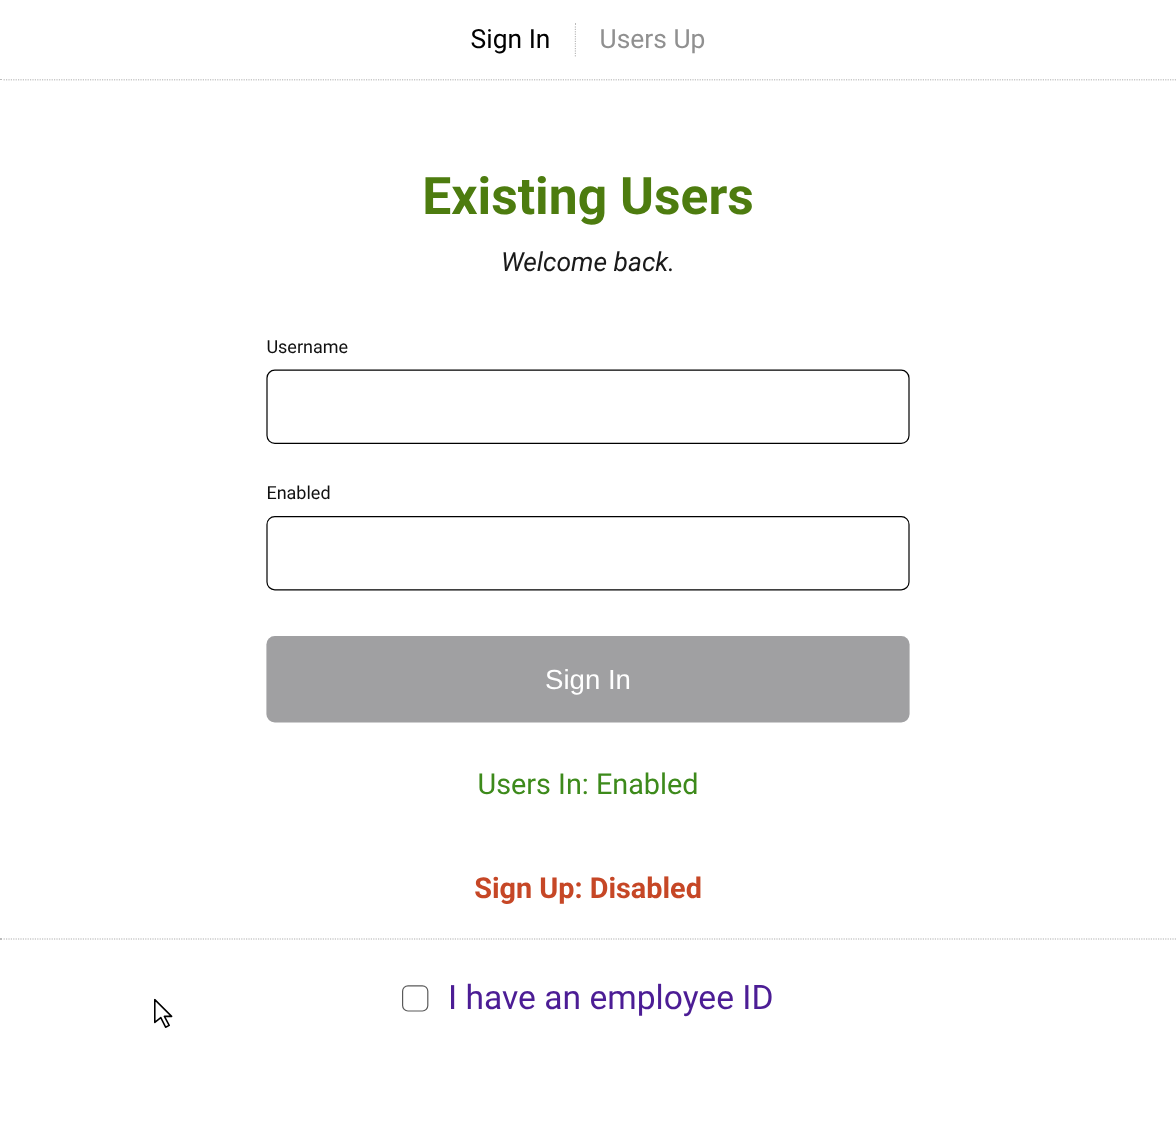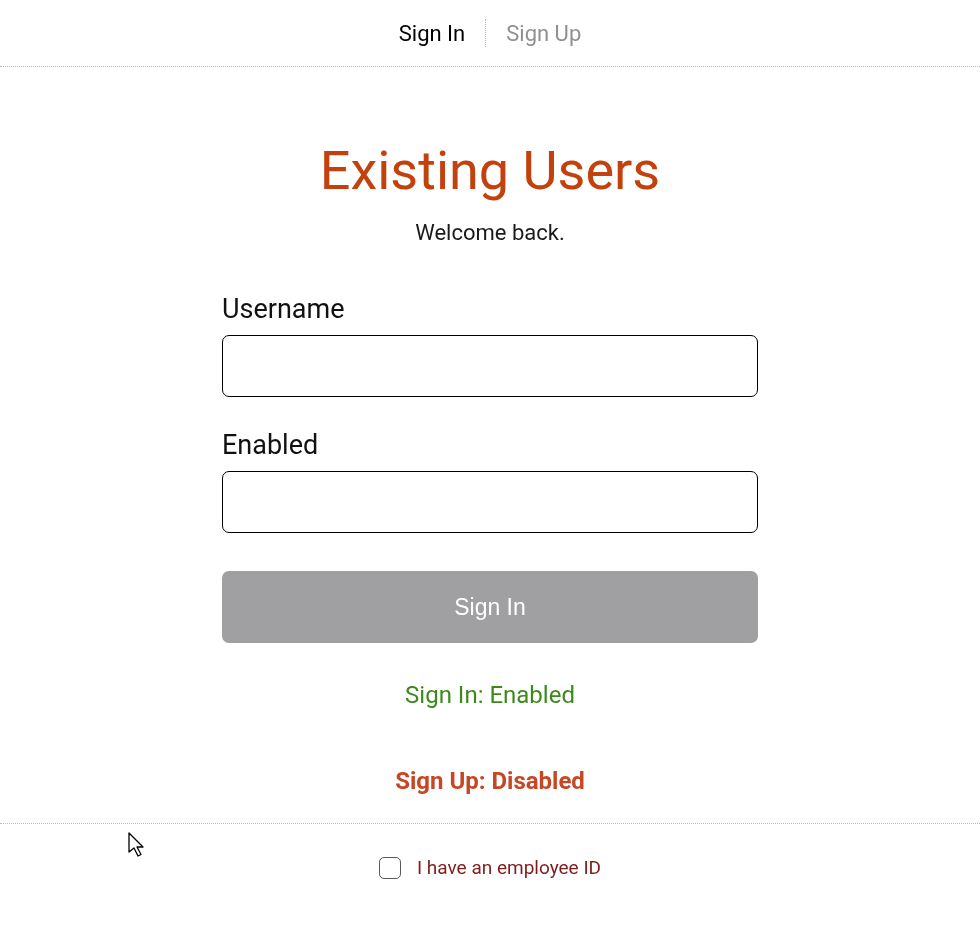--- a/index.html
+++ b/index.html
@@ -36,36 +36,37 @@
       height: 28px;
       border-left: 1px dotted #bbb;
     }
     .main {
       width: 536px;
       margin: 0 auto;
       padding-top: 72px;
       text-align: center;
     }
     .title {
-      font-size: 54px;
-      font-weight: 400;
-      color: #c2410c;
+      font-size: 43px;
+      font-weight: 700;
+      color: #4d7c0f;
       margin-bottom: 18px;
     }
     .subtitle {
       font-size: 22px;
       color: #1a1a1a;
       margin-bottom: 48px;
+      font-style: italic;
     }
     .field {
       text-align: left;
       margin-bottom: 28px;
     }
     .label {
-      font-size: 27px;
+      font-size: 15px;
       color: #111;
       margin-bottom: 10px;
       display: block;
       margin-top: 32px;
     }
     .input {
       width: 100%;
       height: 62px;
       font-size: 20px;
       padding: 0 14px;
@@ -111,56 +112,56 @@
     }
     .checkbox {
       width: 22px;
       height: 22px;
       border: 1.8px solid #5a5a5a;
       border-radius: 5px;
       cursor: pointer;
       flex-shrink: 0;
     }
     .footer-label {
-      font-size: 19px;
-      color: #7f1d1d;
+      font-size: 28px;
+      color: #4c1d95;
     }
     .cursor {
       position: absolute;
       left: 128px;
       top: 832px;
       pointer-events: none;
     }
   </style>
 </head>
 <body>
 
 <div class="tabs">
   <div class="tab">Sign In</div>
   <div class="tab-divider"></div>
-  <div class="tab inactive">Sign Up</div>
+  <div class="tab inactive">Users Up</div>
 </div>
 
 <div class="main">
   <h1 class="title">Existing Users</h1>
   <p class="subtitle">Welcome back.</p>
 
   <div class="field">
     <label class="label">Username</label>
     <input class="input" type="text" value="" style="">
   </div>
 
   <div class="field">
     <label class="label">Enabled</label>
     <input class="input" type="password" value="" style="">
   </div>
 
   <button class="signin-btn">Sign In</button>
 
-  <div class="status enabled">Sign In: Enabled</div>
+  <div class="status enabled">Users In: Enabled</div>
   <div class="status disabled">Sign Up: Disabled</div>
 </div>
 
 <div class="footer-divider"></div>
 
 <div class="footer-row">
   <div class="checkbox"></div>
   <span class="footer-label">I have an employee ID</span>
 </div>
 

